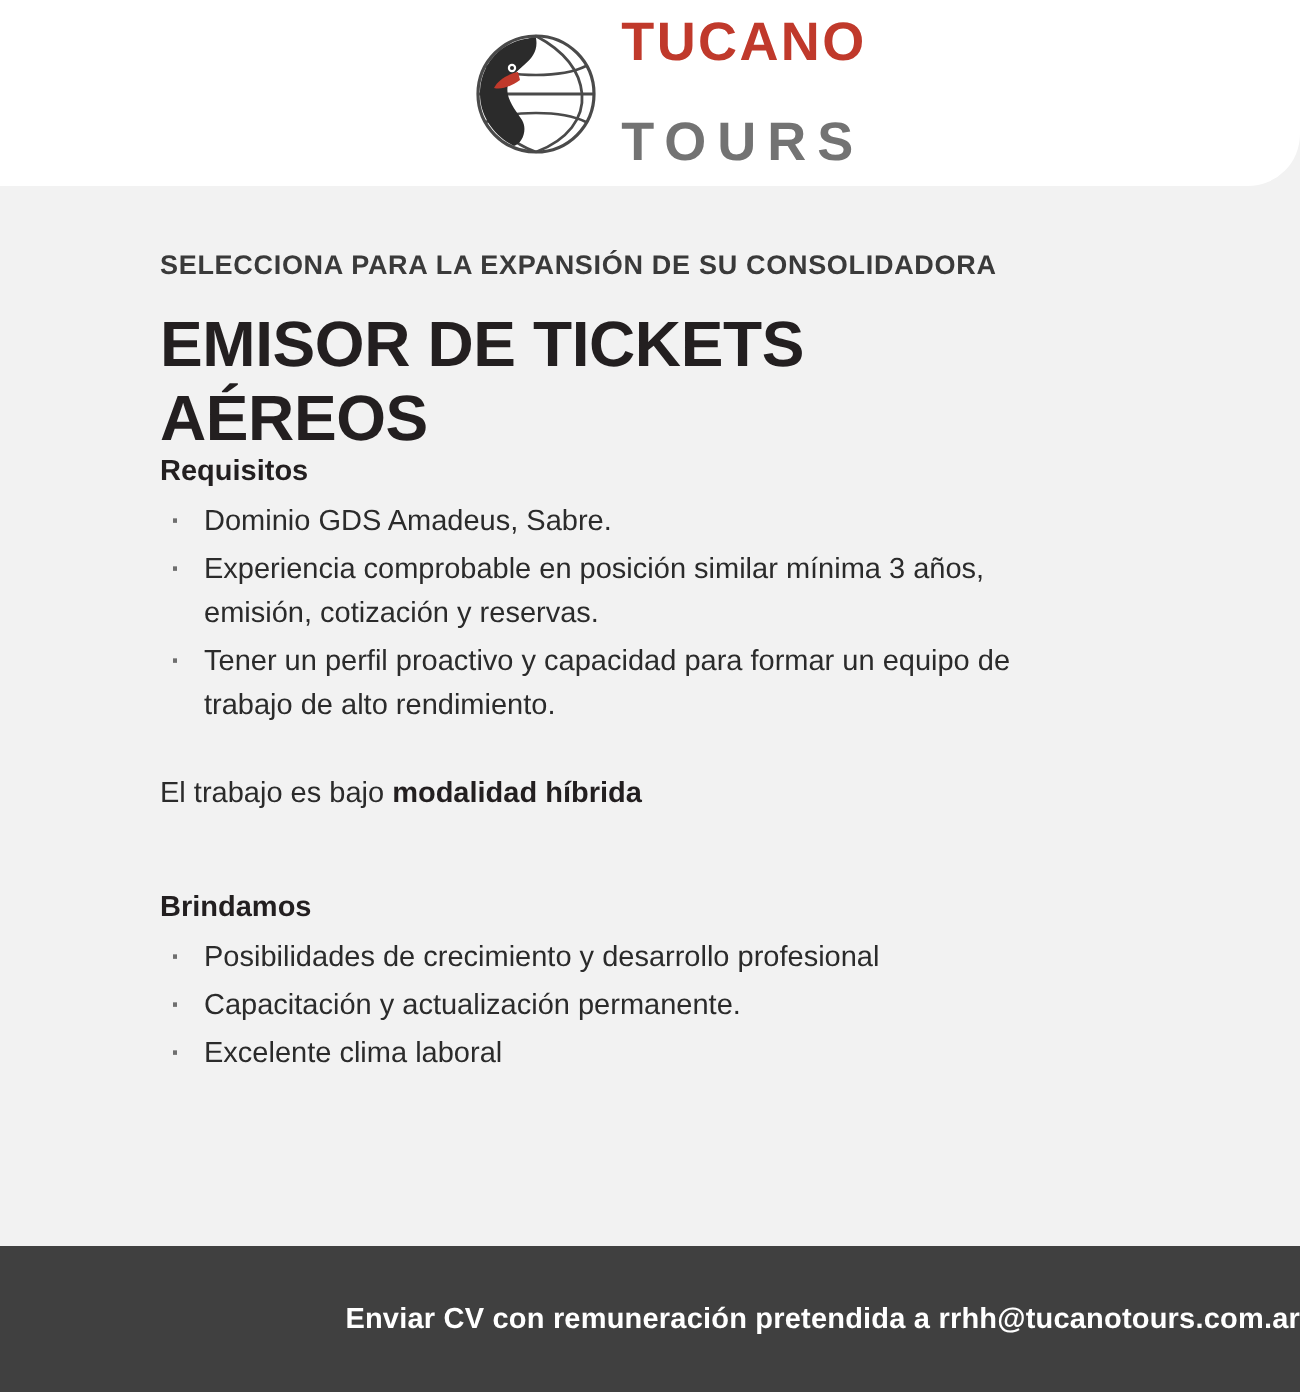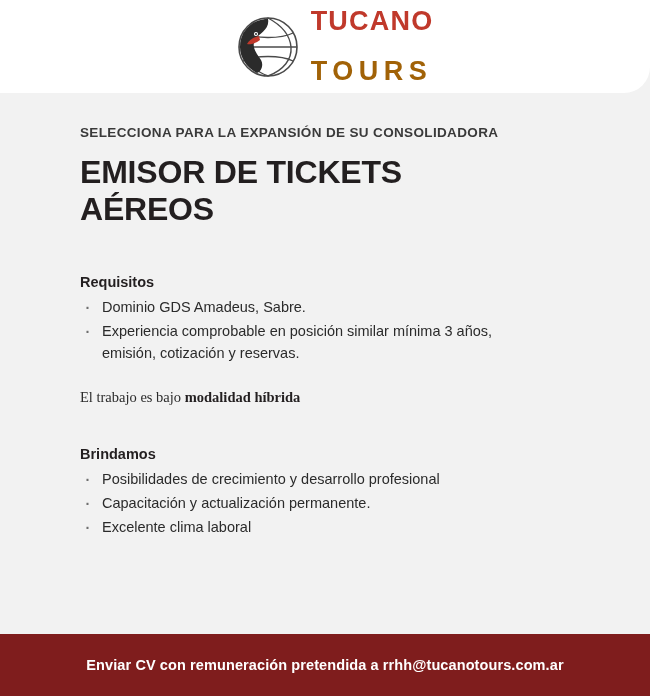--- a/index.html
+++ b/index.html
@@ -58,21 +58,21 @@
     font-size: 27px;
     font-weight: bold;
     letter-spacing: 1.2px;
     color: #c0392b;
     font-family: "Liberation Sans", sans-serif;
   }
   .logo-word-2 {
     font-size: 27px;
     font-weight: bold;
     letter-spacing: 5.5px;
-    color: #a16207;
+    color: #737373;
     margin-top: 4px;
     font-family: "Liberation Sans", sans-serif;
   }
 
   
   .content {
     padding: 32px 120px 0 80px;
   }
 
   .kicker {
@@ -86,21 +86,20 @@
 
   .headline {
     font-size: 32px;
     font-weight: bold;
     color: #231f20;
     margin: 0;
     letter-spacing: -0.2px;
   }
 
   .section {
-    margin-top: 46px;
   }
   .section.second {
     margin-top: 37px;
   }
 
   .section-title {
     font-size: 14.5px;
     font-weight: bold;
     color: #231f20;
     margin: 0 0 6px 0;
@@ -134,34 +133,33 @@
     font-size: 14.5px;
     line-height: 1.55;
     color: #2b2b2b;
   }
   .para .bold {
     font-weight: bold;
     color: #231f20;
   }
   .para-line {
     display: block;
-    font-family: Liberation Serif, serif;
   }
 
   
   .footer {
     position: absolute;
     left: 0;
     right: 0;
     bottom: 0;
-    height: 62px;
-    background: #7f1d1d;
+    height: 73px;
+    background: #404040;
     display: flex;
     align-items: center;
-    justify-content: center;
+    justify-content: flex-end;
   }
   .footer-text {
     color: #ffffff;
     font-size: 14.5px;
     font-weight: bold;
     letter-spacing: 0.1px;
   }
 </style>
 </head>
 <body>
@@ -196,20 +194,21 @@
   <div class="content">
 
     <p class="kicker">SELECCIONA PARA LA EXPANSIÓN DE SU CONSOLIDADORA</p>
     <h1 class="headline">EMISOR DE TICKETS AÉREOS</h1>
 
     <div class="section">
       <h2 class="section-title">Requisitos</h2>
       <ul class="bullets">
         <li>Dominio GDS Amadeus, Sabre.</li>
         <li>Experiencia comprobable en posición similar mínima 3 años, emisión, cotización y reservas.</li>
+        <li>Tener un perfil proactivo y capacidad para formar un equipo de trabajo de alto rendimiento.</li>
       </ul>
     </div>
 
     <div class="para">
       <span class="para-line"><span>El trabajo es bajo </span><span class="bold">modalidad híbrida</span></span>
     </div>
 
     <div class="section second">
       <h2 class="section-title">Brindamos</h2>
       <ul class="bullets">

